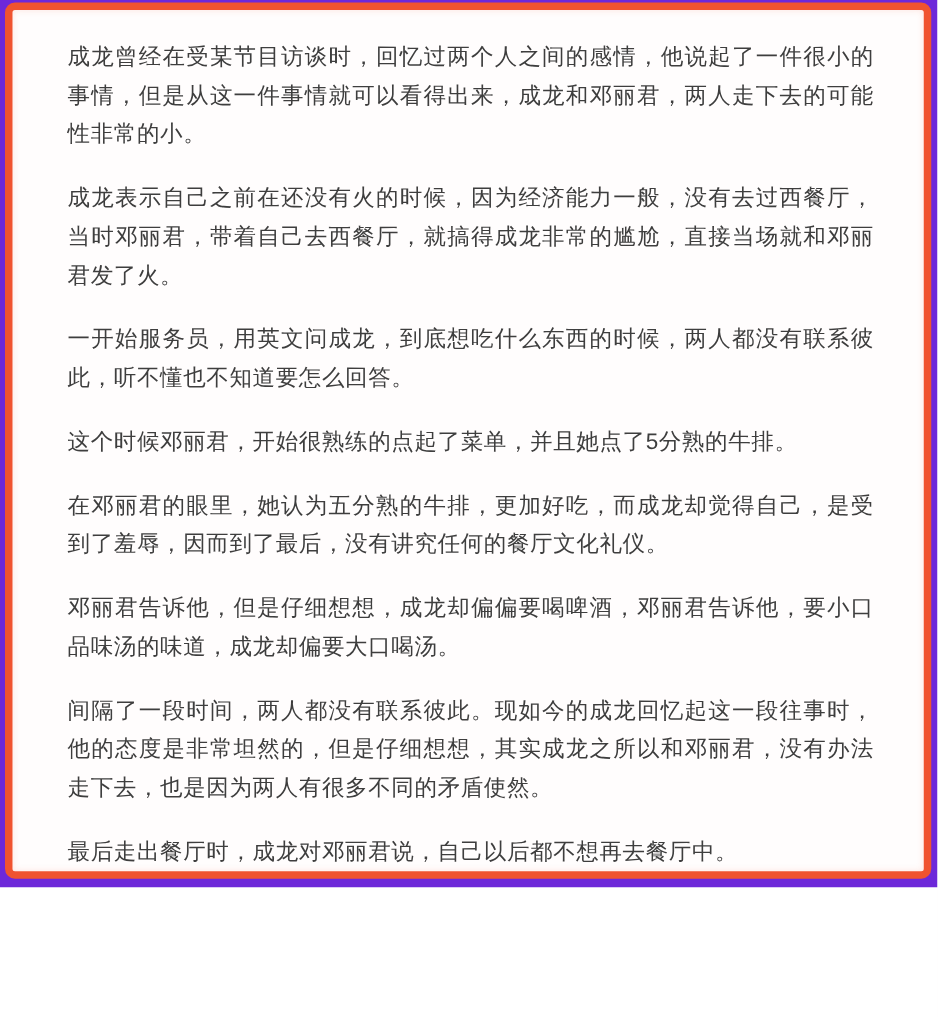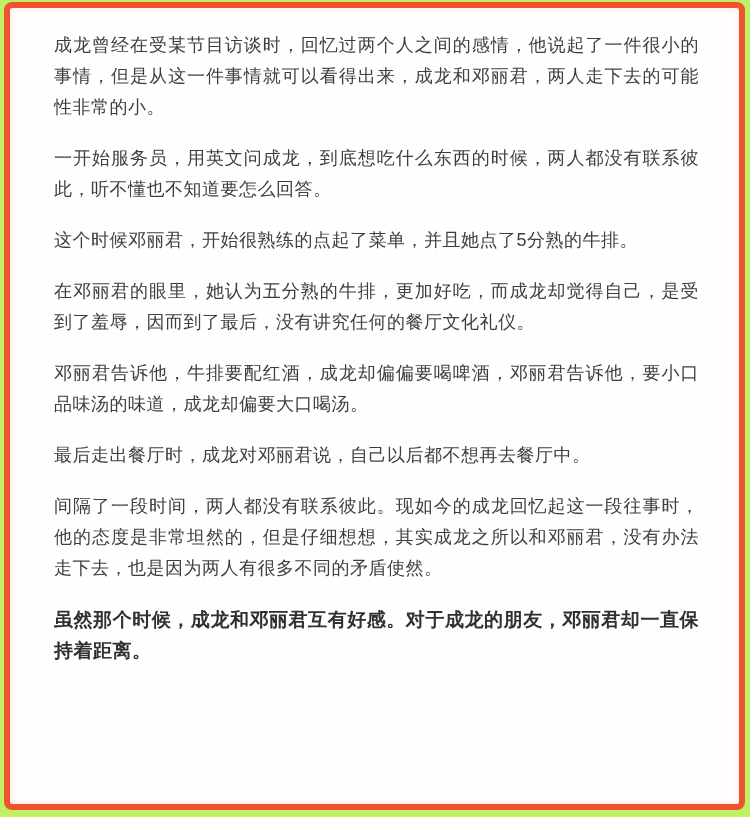--- a/index.html
+++ b/index.html
@@ -4,22 +4,22 @@
 <style>
   html, body {
     margin: 0;
     padding: 0;
     background: #ffffff;
     font-family: "Liberation Sans", sans-serif;
   }
   .page {
     position: relative;
     width: 750px;
-    height: 817px;
-    background: #bef264;
+    height: 710px;
+    background: #6d28d9;
     overflow: hidden;
     text-decoration: underline;
   }
   .card {
     position: absolute;
     top: 2px;
     left: 4px;
     right: 5px;
     bottom: 7px;
     border: 6px solid #f0532f;
@@ -45,23 +45,24 @@
     color: #303030;
   }
 </style>
 </head>
 <body>
 
 <div class="page">
   <div class="card">
     <div class="article">
       <p>成龙曾经在受某节目访谈时，回忆过两个人之间的感情，他说起了一件很小的事情，但是从这一件事情就可以看得出来，成龙和邓丽君，两人走下去的可能性非常的小。</p>
+      <p>成龙表示自己之前在还没有火的时候，因为经济能力一般，没有去过西餐厅，当时邓丽君，带着自己去西餐厅，就搞得成龙非常的尴尬，直接当场就和邓丽君发了火。</p>
       <p>一开始服务员，用英文问成龙，到底想吃什么东西的时候，两人都没有联系彼此，听不懂也不知道要怎么回答。</p>
       <p>这个时候邓丽君，开始很熟练的点起了菜单，并且她点了5分熟的牛排。</p>
       <p>在邓丽君的眼里，她认为五分熟的牛排，更加好吃，而成龙却觉得自己，是受到了羞辱，因而到了最后，没有讲究任何的餐厅文化礼仪。</p>
-      <p>邓丽君告诉他，牛排要配红酒，成龙却偏偏要喝啤酒，邓丽君告诉他，要小口品味汤的味道，成龙却偏要大口喝汤。</p>
+      <p>邓丽君告诉他，但是仔细想想，成龙却偏偏要喝啤酒，邓丽君告诉他，要小口品味汤的味道，成龙却偏要大口喝汤。</p>
+      <p>间隔了一段时间，两人都没有联系彼此。现如今的成龙回忆起这一段往事时，他的态度是非常坦然的，但是仔细想想，其实成龙之所以和邓丽君，没有办法走下去，也是因为两人有很多不同的矛盾使然。</p>
       <p>最后走出餐厅时，成龙对邓丽君说，自己以后都不想再去餐厅中。</p>
-      <p>间隔了一段时间，两人都没有联系彼此。现如今的成龙回忆起这一段往事时，他的态度是非常坦然的，但是仔细想想，其实成龙之所以和邓丽君，没有办法走下去，也是因为两人有很多不同的矛盾使然。</p>
       <p class="bold">虽然那个时候，成龙和邓丽君互有好感。对于成龙的朋友，邓丽君却一直保持着距离。</p>
     </div>
 
   </div>
 </div>
 
 </body></html>

